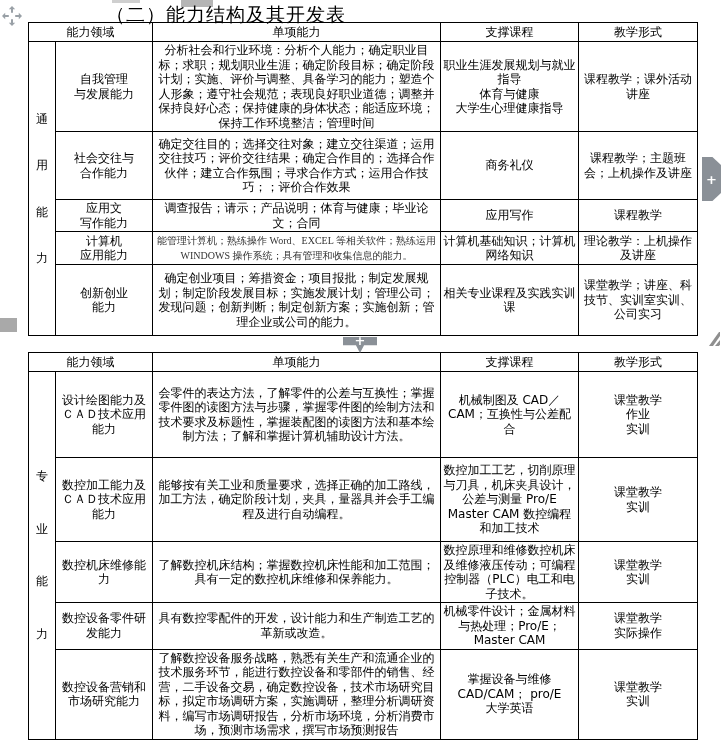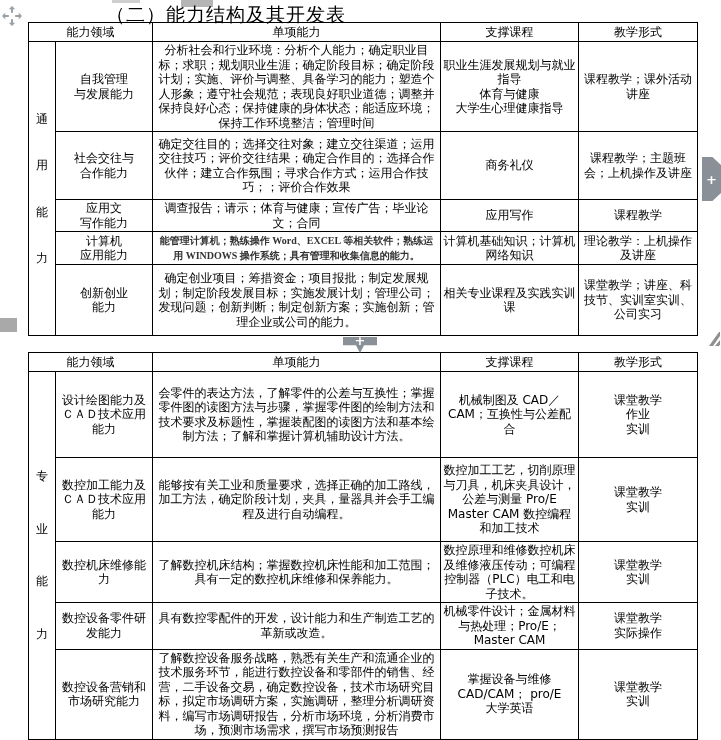--- a/index.html
+++ b/index.html
@@ -8,21 +8,21 @@
   .doc-title{position:absolute;left:106px;top:2px;font-size:19px;letter-spacing:1px;}
   table.grid{position:absolute;left:28px;width:669px;border-collapse:collapse;table-layout:fixed;padding-left:38px;}
   #table1{top:22px;}
   #table2{top:352px;}
   .grid td{border:1px solid #000;font-size:12px;line-height:14.5px;text-align:center;
            vertical-align:middle;padding:1px 2px;white-space:pre-line;overflow:hidden;}
   .grid td.hdr{height:16px;}
   .vcell .vstack{display:flex;flex-direction:column;align-items:center;}
   #table1 .vstack{gap:32px;}
   #table2 .vstack{gap:38px;}
-  td.fine{font-size:10px;line-height:15px;color:#333;font-weight:bold;
+  td.fine{font-size:10px;line-height:15px;color:#333;font-weight:normal;
           font-family:"Liberation Serif","DejaVu Serif",serif;}
   
   .move-handle{position:absolute;left:2px;top:6px;width:20px;height:20px;}
   .frag-a{position:absolute;left:112px;top:0;width:28px;height:3px;background:#cfcfcf;}
   .frag-b{position:absolute;left:181px;top:0;width:32px;height:7px;background:#b5b5b5;}
   .edge-block{position:absolute;left:0;top:318px;width:17px;height:14px;background:#a9a9a9;}
   .plus-right{position:absolute;left:702px;top:157px;width:19px;height:44px;background:#8a9097;
               clip-path:polygon(0% 0%,55% 0%,100% 18%,100% 82%,55% 100%,0% 100%);
               display:flex;align-items:center;justify-content:center;}
   .plus-bottom{position:absolute;left:343px;top:337px;width:34px;height:16px;background:#8a9097;
@@ -82,21 +82,21 @@
     <tr style="height:68px">
       <td>社会交往与
 合作能力</td>
       <td>确定交往目的；选择交往对象；建立交往渠道；运用交往技巧；评价交往结果；确定合作目的；选择合作伙伴；建立合作氛围；寻求合作方式；运用合作技巧；；评价合作效果</td>
       <td>商务礼仪</td>
       <td>课程教学；主题班会；上机操作及讲座</td>
     </tr>
     <tr style="height:30px">
       <td>应用文
 写作能力</td>
-      <td>调查报告；请示；体育与健康；宣传广告；毕业论文；合同</td>
+      <td>调查报告；请示；产品说明；体育与健康；毕业论文；合同</td>
       <td>应用写作</td>
       <td>课程教学</td>
     </tr>
     <tr style="height:33px">
       <td>计算机
 应用能力</td>
       <td class="fine">能管理计算机；熟练操作 Word、EXCEL 等相关软件；熟练运用 WINDOWS 操作系统；具有管理和收集信息的能力。</td>
       <td>计算机基础知识；计算机网络知识</td>
       <td>理论教学：上机操作及讲座</td>
     </tr>

